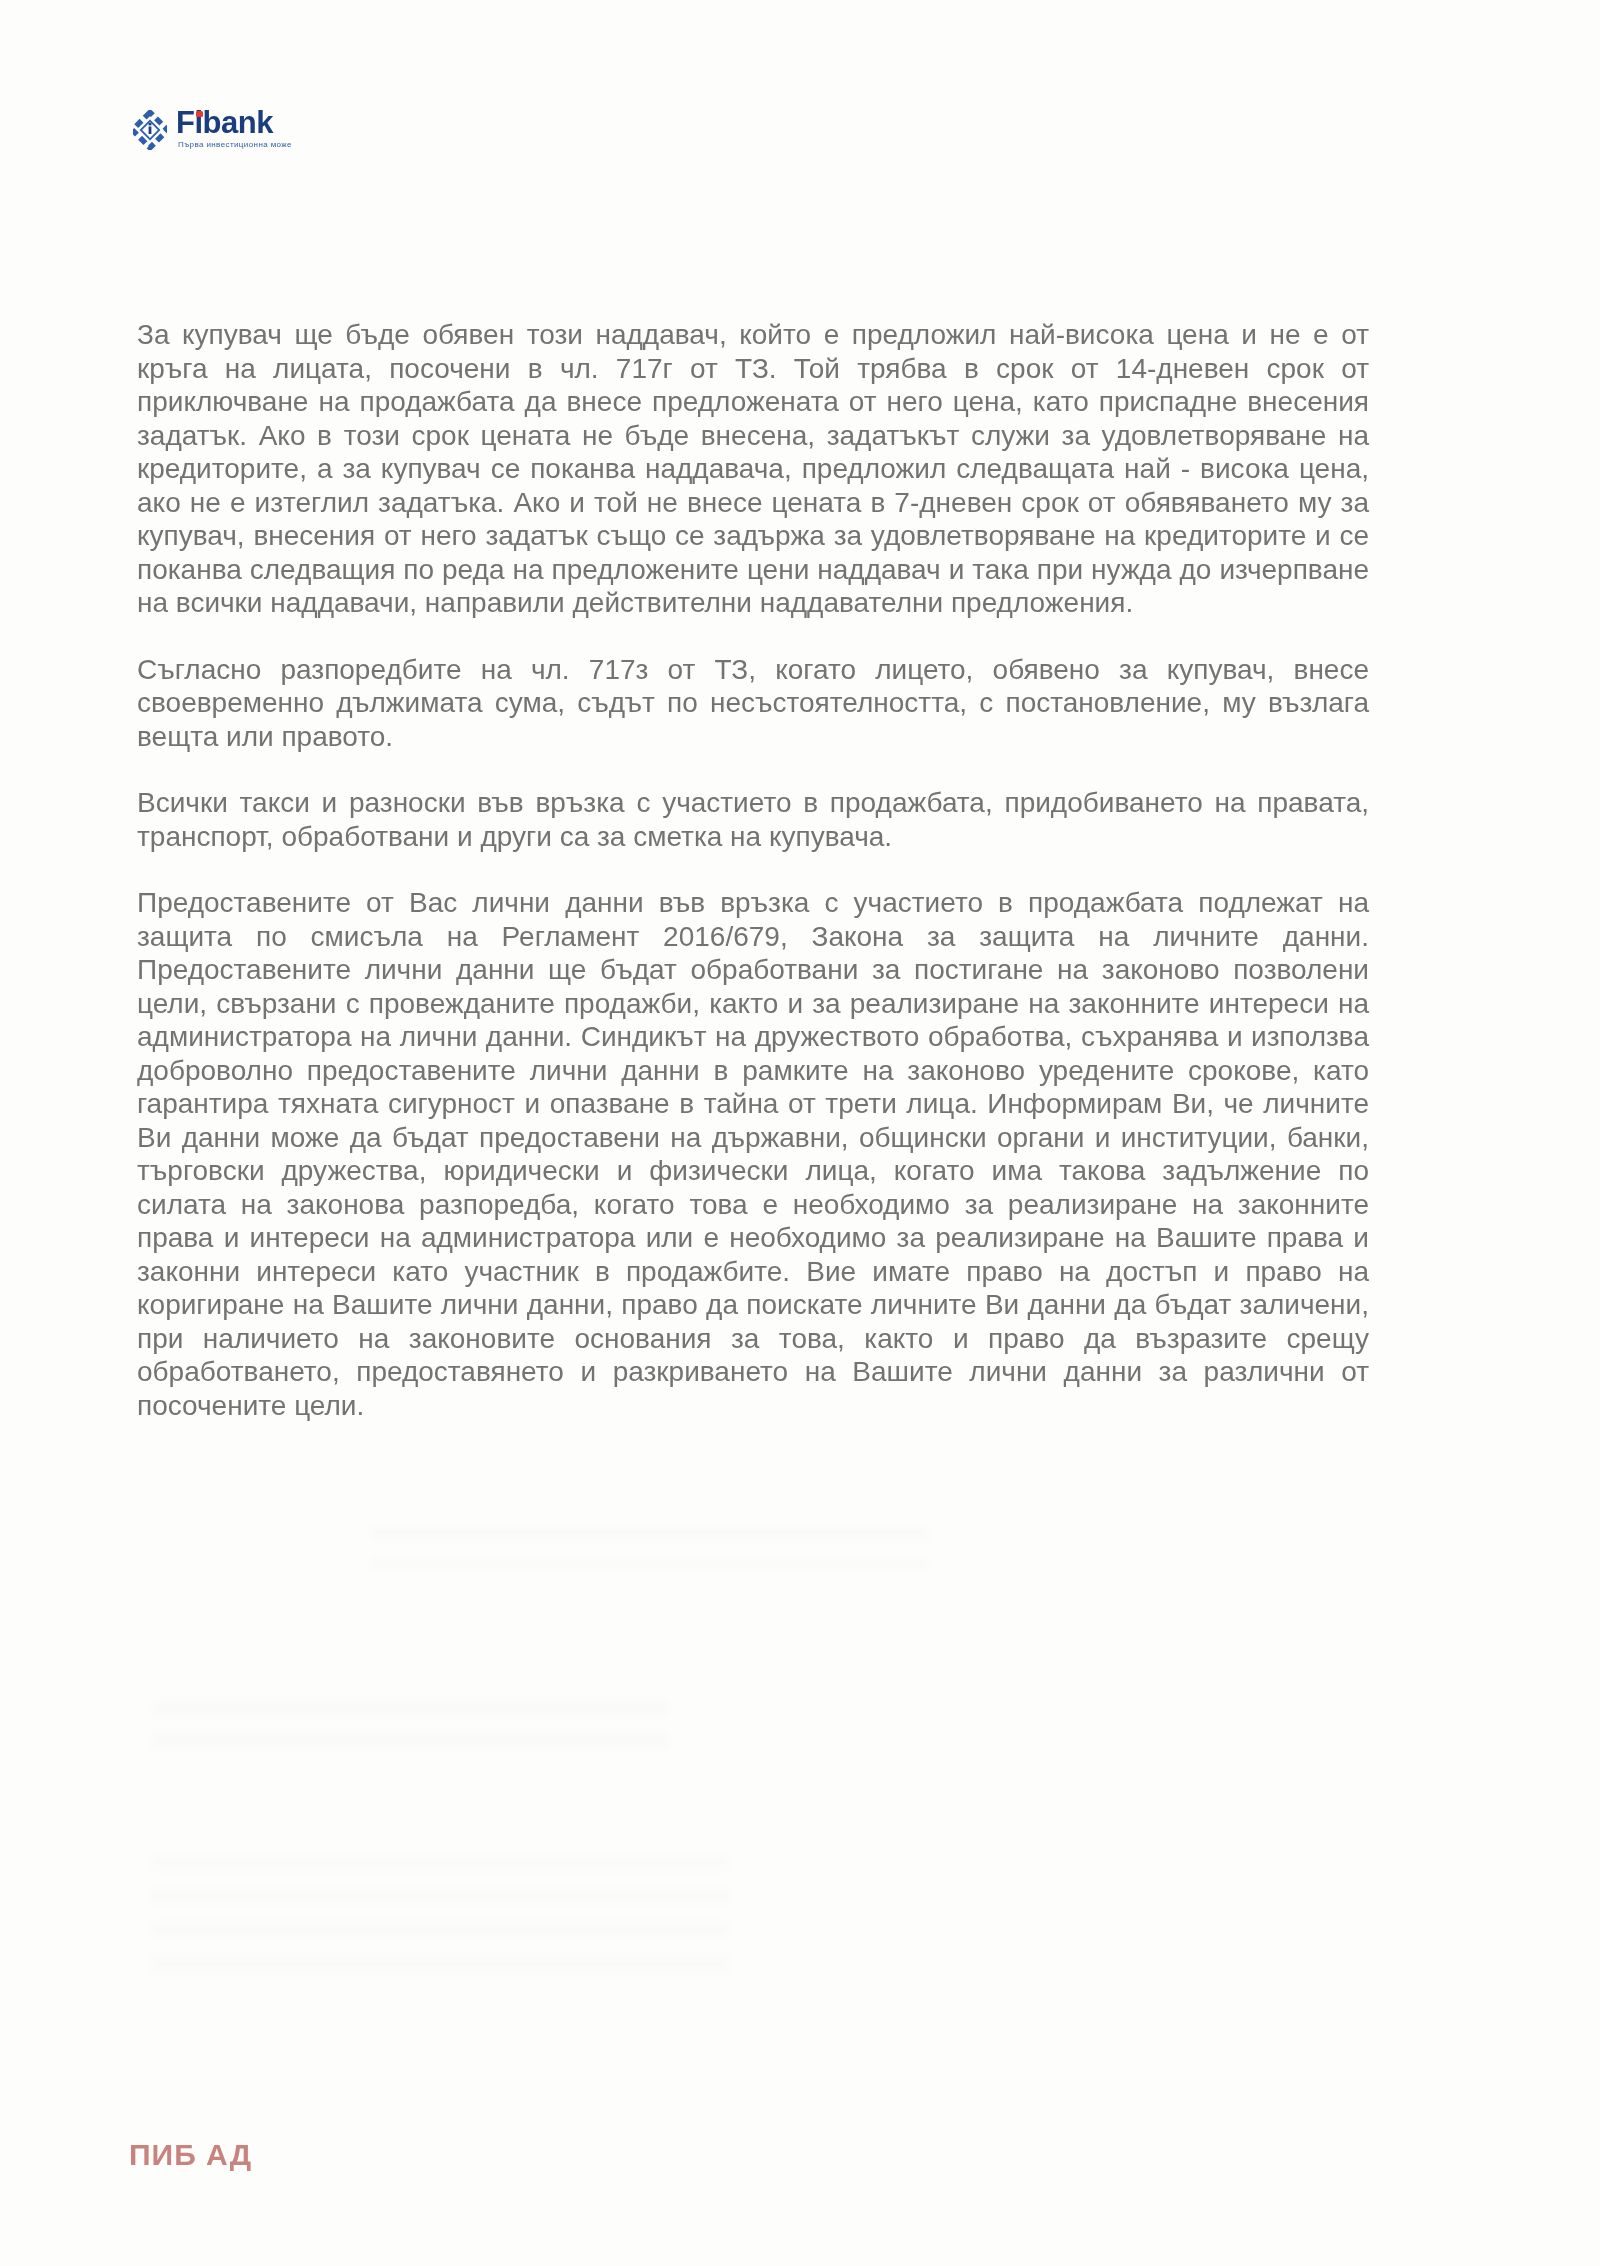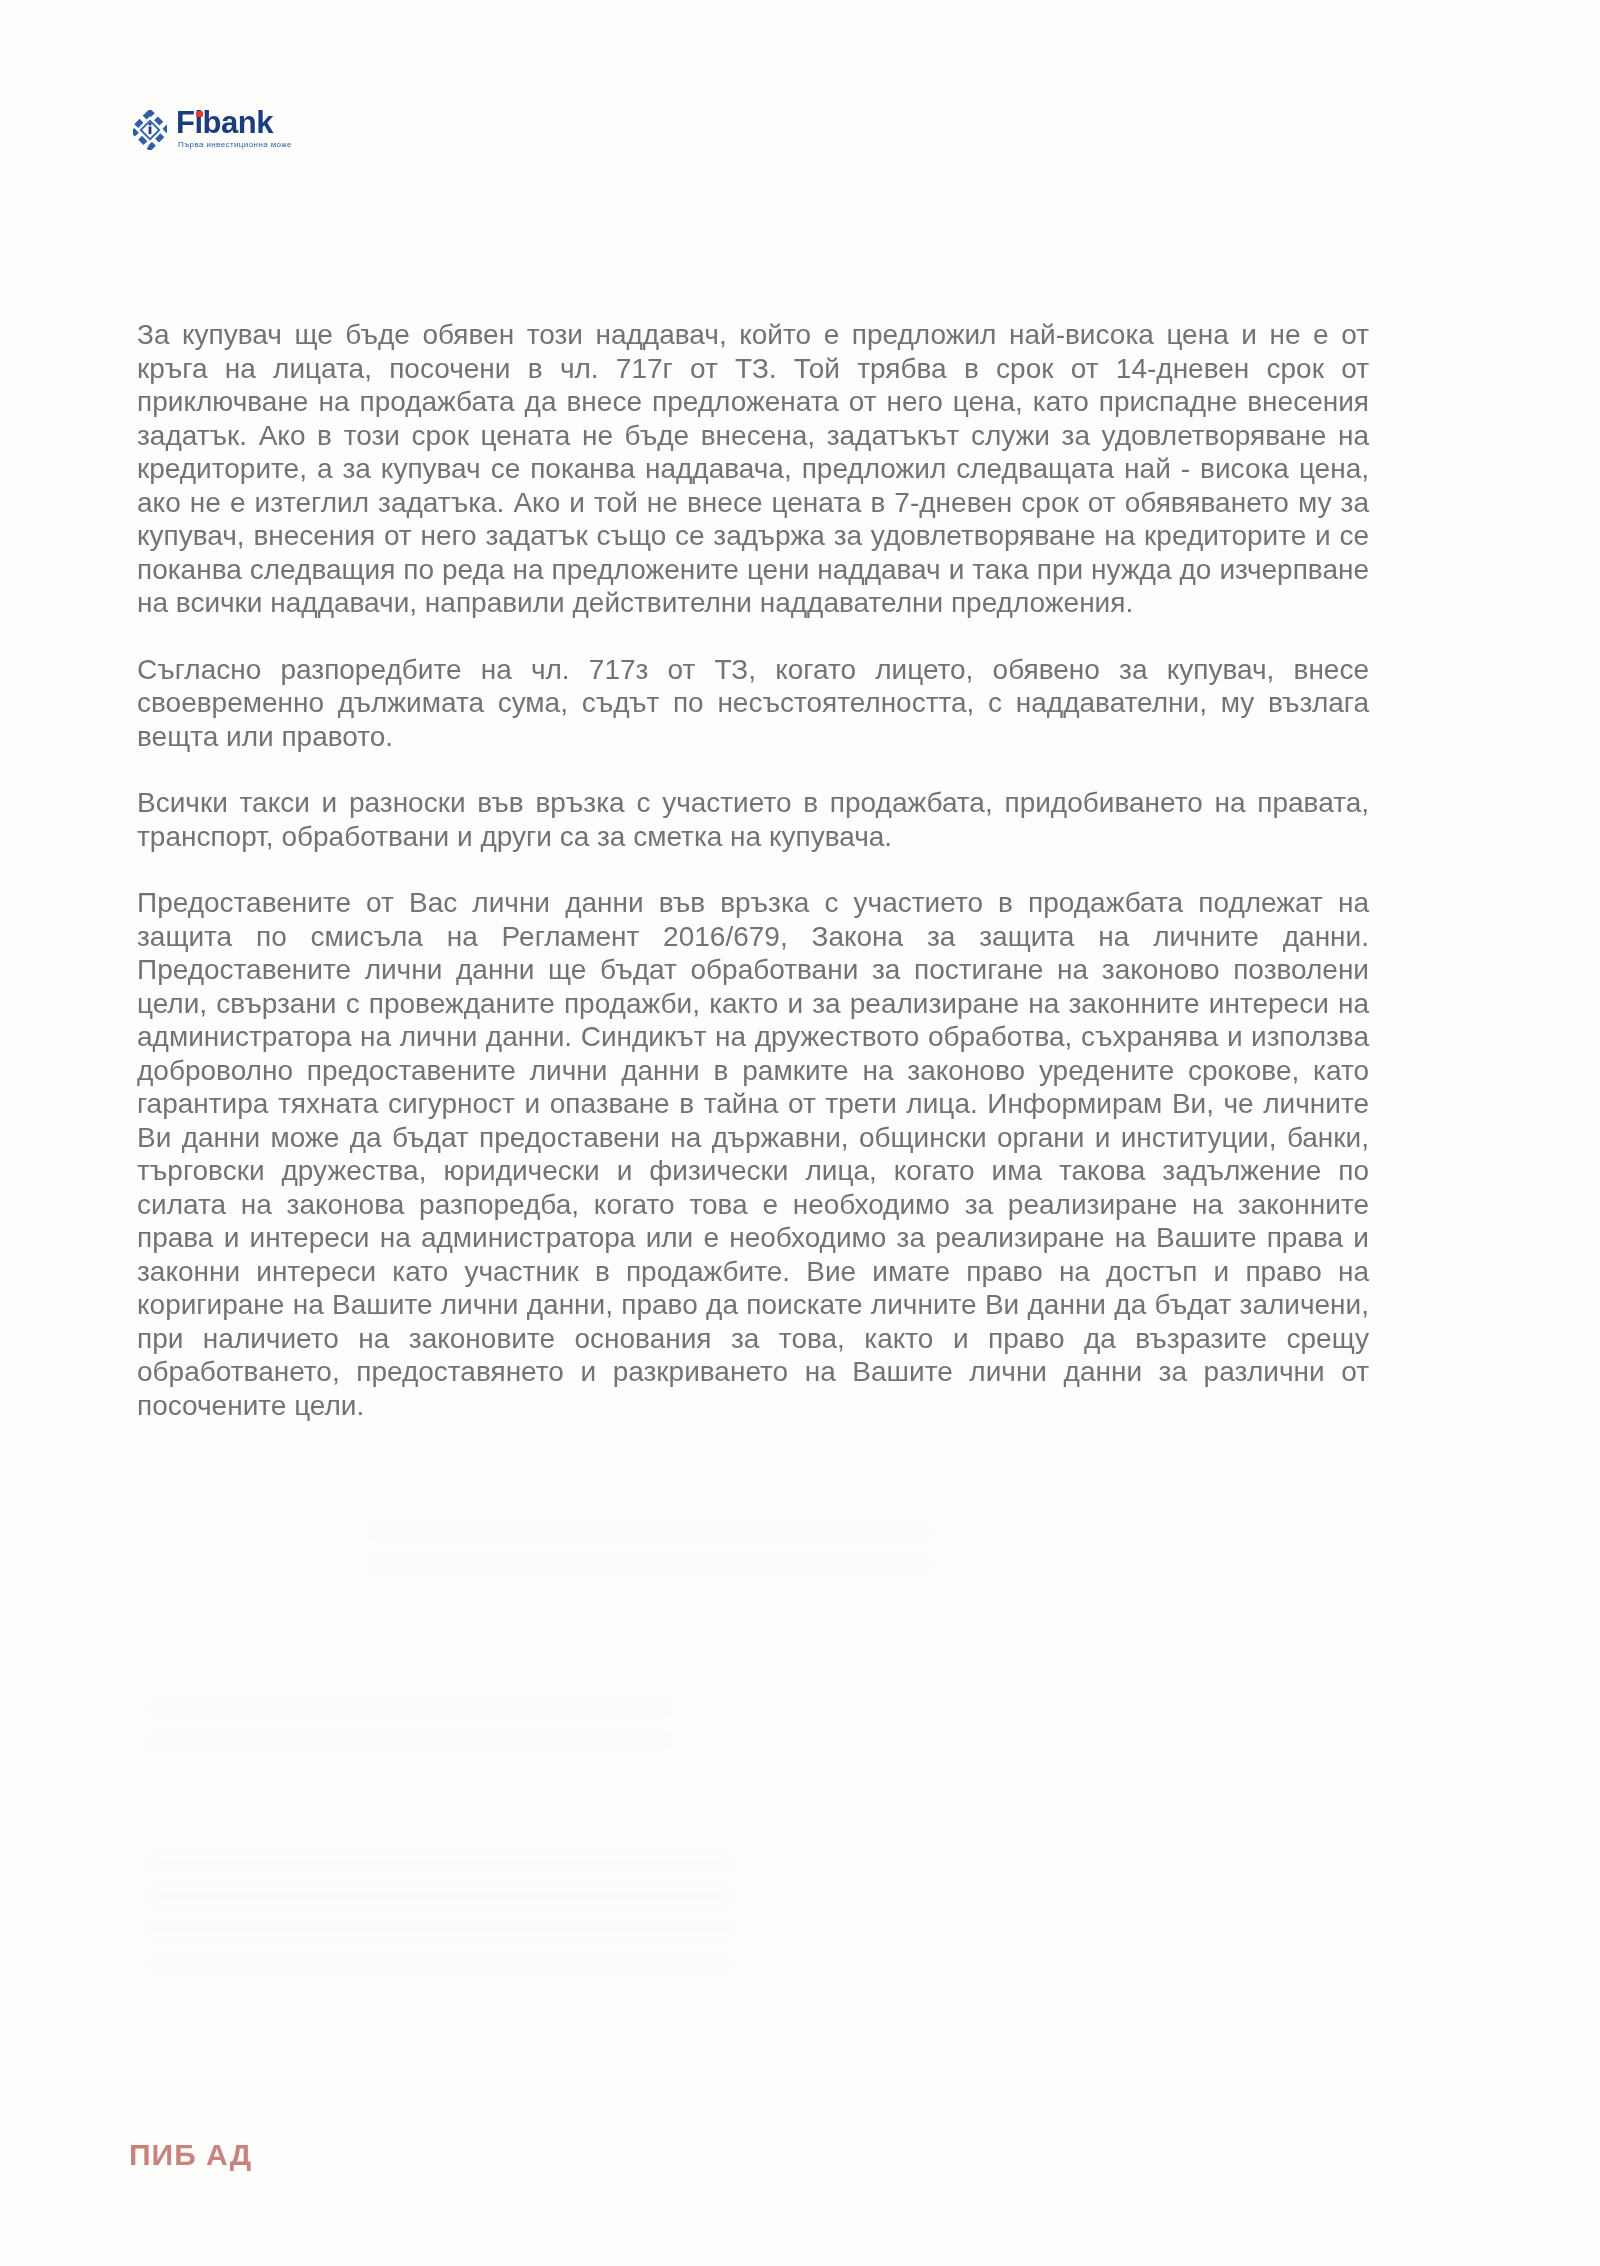--- a/index.html
+++ b/index.html
@@ -78,21 +78,21 @@
       <div class="wordmark">
         <span>Fibank</span>
         <span class="i-dot"></span>
       </div>
       <div class="tagline">Първа инвестиционна може</div>
     </div>
   </div>
 
   <div class="content">
     <p>За купувач ще бъде обявен този наддавач, който е предложил най-висока цена и не е от кръга на лицата, посочени в чл. 717г от ТЗ. Той трябва в срок от 14-дневен срок от приключване на продажбата да внесе предложената от него цена, като приспадне внесения задатък. Ако в този срок цената не бъде внесена, задатъкът служи за удовлетворяване на кредиторите, а за купувач се поканва наддавача, предложил следващата най - висока цена, ако не е изтеглил задатъка. Ако и той не внесе цената в 7-дневен срок от обявяването му за купувач, внесения от него задатък също се задържа за удовлетворяване на кредиторите и се поканва следващия по реда на предложените цени наддавач и така при нужда до изчерпване на всички наддавачи, направили действителни наддавателни предложения.</p>
-    <p>Съгласно разпоредбите на чл. 717з от ТЗ, когато лицето, обявено за купувач, внесе своевременно дължимата сума, съдът по несъстоятелността, с наддавателни, му възлага вещта или правото.</p>
+    <p>Съгласно разпоредбите на чл. 717з от ТЗ, когато лицето, обявено за купувач, внесе своевременно дължимата сума, съдът по несъстоятелността, с постановление, му възлага вещта или правото.</p>
     <p>Всички такси и разноски във връзка с участието в продажбата, придобиването на правата, транспорт, обработвани и други са за сметка на купувача.</p>
     <p>Предоставените от Вас лични данни във връзка с участието в продажбата подлежат на защита по смисъла на Регламент 2016/679, Закона за защита на личните данни. Предоставените лични данни ще бъдат обработвани за постигане на законово позволени цели, свързани с провежданите продажби, както и за реализиране на законните интереси на администратора на лични данни. Синдикът на дружеството обработва, съхранява и използва доброволно предоставените лични данни в рамките на законово уредените срокове, като гарантира тяхната сигурност и опазване в тайна от трети лица. Информирам Ви, че личните Ви данни може да бъдат предоставени на държавни, общински органи и институции, банки, търговски дружества, юридически и физически лица, когато има такова задължение по силата на законова разпоредба, когато това е необходимо за реализиране на законните права и интереси на администратора или е необходимо за реализиране на Вашите права и законни интереси като участник в продажбите. Вие имате право на достъп и право на коригиране на Вашите лични данни, право да поискате личните Ви данни да бъдат заличени, при наличието на законовите основания за това, както и право да възразите срещу обработването, предоставянето и разкриването на Вашите лични данни за различни от посочените цели.</p>
   </div>
 
   <div class="artifact a1"></div>
   <div class="artifact a2"></div>
   <div class="artifact a3"></div>
 
   <div class="signature">ПИБ АД</div>
 

